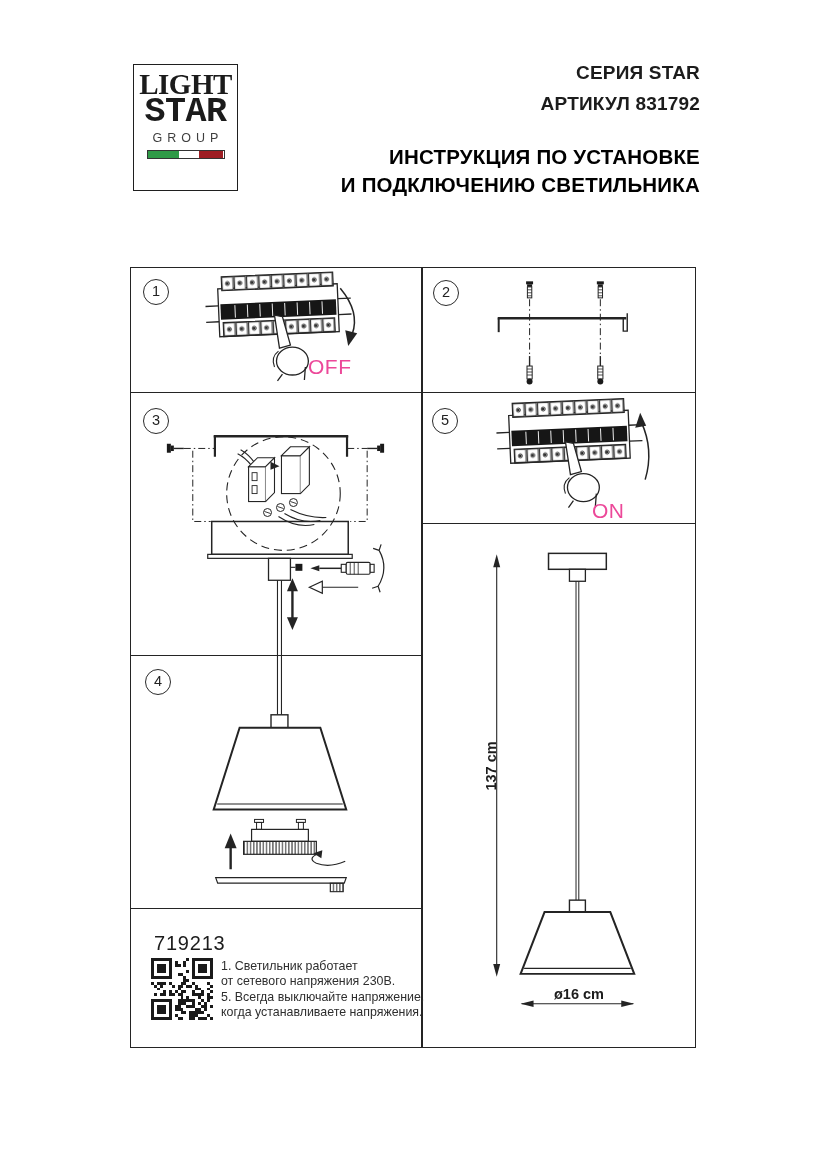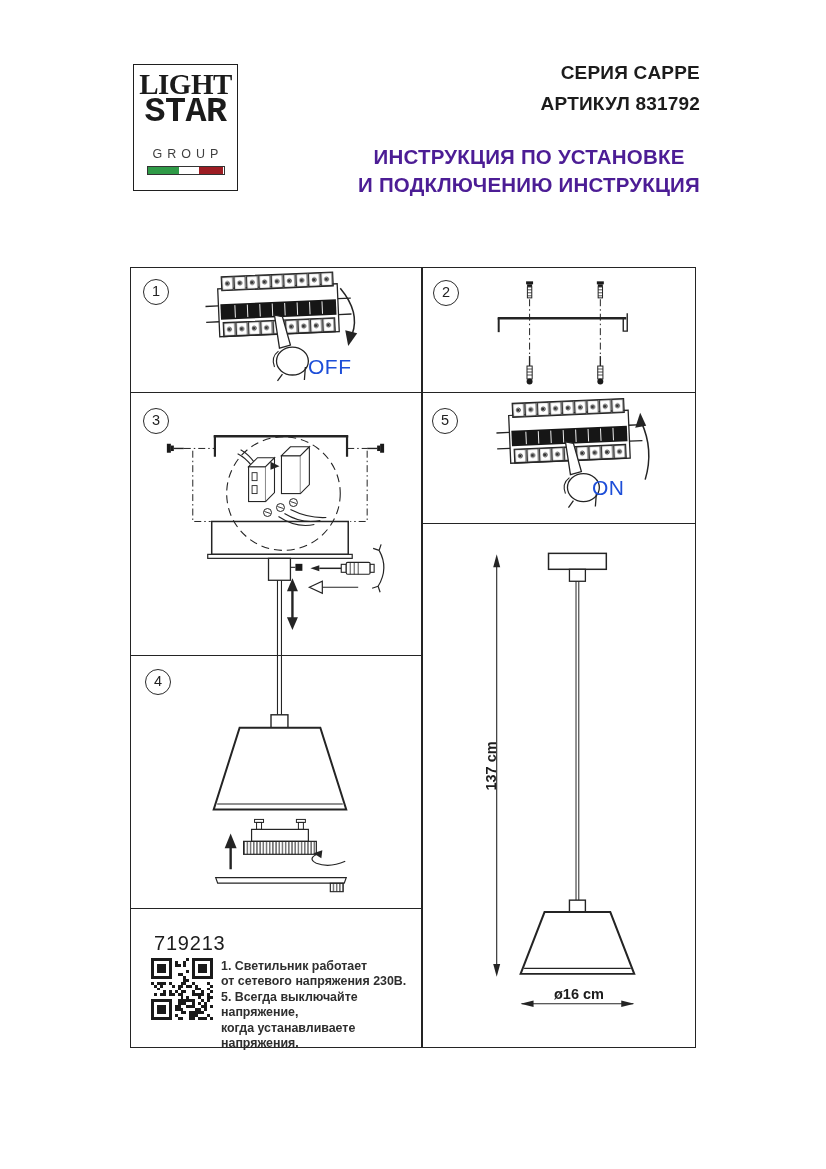--- a/index.html
+++ b/index.html
@@ -4,81 +4,81 @@
 <style>
   html,body{margin:0;padding:0;background:#ffffff;}
   .page{position:relative;width:826px;height:1169px;background:#ffffff;
         font-family:"Liberation Sans",sans-serif;color:#1d1d1d;overflow:hidden;}
 
   
   .logo{position:absolute;left:133px;top:64px;width:105px;height:127px;
         border:1.6px solid #1f1f1f;box-sizing:border-box;text-align:center;padding-top:6px;}
   .logo-light{font-family:"Liberation Serif",serif;font-weight:bold;font-size:29px;line-height:26px;letter-spacing:-.5px;color:#1b1b1b;}
   .logo-star{font-family:Liberation Mono, monospace;font-weight:bold;font-size:35px;line-height:31px;letter-spacing:-.5px;color:#1b1b1b;}
-  .logo-group{font-size:12.5px;letter-spacing:5px;color:#3f3f3f;margin-top:19px;padding-left:5px;}
+  .logo-group{font-size:12.5px;letter-spacing:5px;color:#3f3f3f;margin-top:3px;padding-left:5px;}
   .logo-flag{margin:5px auto 0;width:78px;height:9px;border:1px solid #333;display:flex;box-sizing:border-box;}
   .logo-flag span{display:block;height:100%;}
   .fg{width:42%;background:#2f9a47;}
   .fw{width:26%;background:#ffffff;}
   .fr{width:32%;background:#9d1d23;}
 
   
   .title-top{position:absolute;top:57px;right:126px;text-align:right;
              font-weight:bold;font-size:19px;line-height:31px;letter-spacing:.2px;color:#1c1c1c;}
-  .title-instr{position:absolute;top:143px;right:126px;text-align:center;
-             font-weight:bold;font-size:20.5px;line-height:28px;letter-spacing:.2px;color:#4c1d95;}
+  .title-instr{position:absolute;top:143px;right:126px;text-align:right;
+             font-weight:bold;font-size:20.5px;line-height:28px;letter-spacing:.2px;color:#000000;}
 
   
   .grid{position:absolute;left:130px;top:267px;width:566px;height:781px;
         border:1.7px solid #242424;box-sizing:border-box;}
   .line{position:absolute;background:#242424;}
   .vline{left:290px;top:0;width:1.6px;height:100%;}
   .hl1{left:0;top:123.5px;width:291px;height:1.6px;}
   .hl3{left:0;top:386.5px;width:291px;height:1.6px;}
   .hl4{left:0;top:639.5px;width:291px;height:1.6px;}
   .hr1{left:290px;right:0;top:123.5px;height:1.6px;}
   .hr5{left:290px;right:0;top:254.5px;height:1.6px;}
 
   .panel{position:absolute;}
   .art{position:absolute;left:0;top:0;width:100%;height:100%;}
 
   .stepnum{position:absolute;width:26px;height:26px;border:1.4px solid #2b2b2b;border-radius:50%;
            box-sizing:border-box;text-align:center;line-height:23px;font-size:14.5px;color:#222;}
-  .switch-label{position:absolute;font-size:21px;color:#1d4ed8;letter-spacing:.5px;}
+  .switch-label{position:absolute;font-size:21px;color:#ec4899;letter-spacing:.5px;}
   .dim-label{position:absolute;font-weight:bold;font-size:14.5px;color:#1d1d1d;white-space:nowrap;
              transform:translate(-50%,-50%);}
   .dim-label.rot{transform:translate(-50%,-50%) rotate(-90deg);}
 
   .qr-article{position:absolute;left:23px;top:664px;font-weight:normal;font-size:20px;letter-spacing:.8px;color:#1c1c1c;}
   .qr-box{position:absolute;left:20px;top:690px;width:62px;height:62px;}
-  .qr-notes{position:absolute;left:90px;top:691px;width:205px;font-size:12.4px;line-height:15.4px;color:#2e2e2e;font-weight:bold;}
+  .qr-notes{position:absolute;left:90px;top:691px;width:205px;font-size:12.4px;line-height:15.4px;color:#2e2e2e;}
 </style>
 </head>
 <body>
 
 <div class="page">
 
   <div class="logo">
     <div class="logo-light">LIGHT</div>
     <div class="logo-star">STAR</div>
     <div class="logo-group">GROUP</div>
     <div class="logo-flag">
       <span class="fg"></span>
         <span class="fw"></span>
         <span class="fr"></span>
     </div>
   </div>
 
   <div class="title-top">
-    <div>СЕРИЯ CAPPE</div>
+    <div>СЕРИЯ STAR</div>
     <div>АРТИКУЛ 831792</div>
   </div>
   <div class="title-instr">
     <div>ИНСТРУКЦИЯ ПО УСТАНОВКЕ</div>
-    <div>И ПОДКЛЮЧЕНИЮ ИНСТРУКЦИЯ</div>
+    <div>И ПОДКЛЮЧЕНИЮ СВЕТИЛЬНИКА</div>
   </div>
 
   <div class="grid">
 
     <div class="panel" style="left:0;top:0;width:290px;height:123px"></div>
     <div class="panel" style="left:292px;top:0;right:0;height:123px"></div>
     <div class="panel" style="left:0;top:125px;width:290px;height:261px"></div>
     <div class="panel" style="left:292px;top:125px;right:0;height:129px"></div>
     <div class="panel" style="left:0;top:388px;width:290px;height:251px"></div>
     <div class="panel" style="left:0;top:641px;width:290px;bottom:0"></div>
@@ -258,21 +258,21 @@
       </g>
     </svg>
 
     <div class="stepnum" style="left:12px;top:11px">1</div>
     <div class="stepnum" style="left:302px;top:12px">2</div>
     <div class="stepnum" style="left:12px;top:140px">3</div>
     <div class="stepnum" style="left:301px;top:140px">5</div>
     <div class="stepnum" style="left:14px;top:401px">4</div>
 
     <div class="switch-label" style="left:177px;top:87px">OFF</div>
-    <div class="switch-label" style="left:461px;top:208px">ON</div>
+    <div class="switch-label" style="left:461px;top:231px">ON</div>
 
     <div class="dim-label rot" style="left:360px;top:498px">137 cm</div>
     <div class="dim-label" style="left:448px;top:726px">ø16 cm</div>
 
     <div class="qr-article">719213</div>
     <div class="qr-box"><svg viewBox="0 0 21 21" width="100%" height="100%" shape-rendering="crispEdges">
           <rect x="0" y="0" width="1" height="1" fill="#1a1a1a"></rect>
           <rect x="1" y="0" width="1" height="1" fill="#1a1a1a"></rect>
           <rect x="2" y="0" width="1" height="1" fill="#1a1a1a"></rect>
           <rect x="3" y="0" width="1" height="1" fill="#1a1a1a"></rect>

